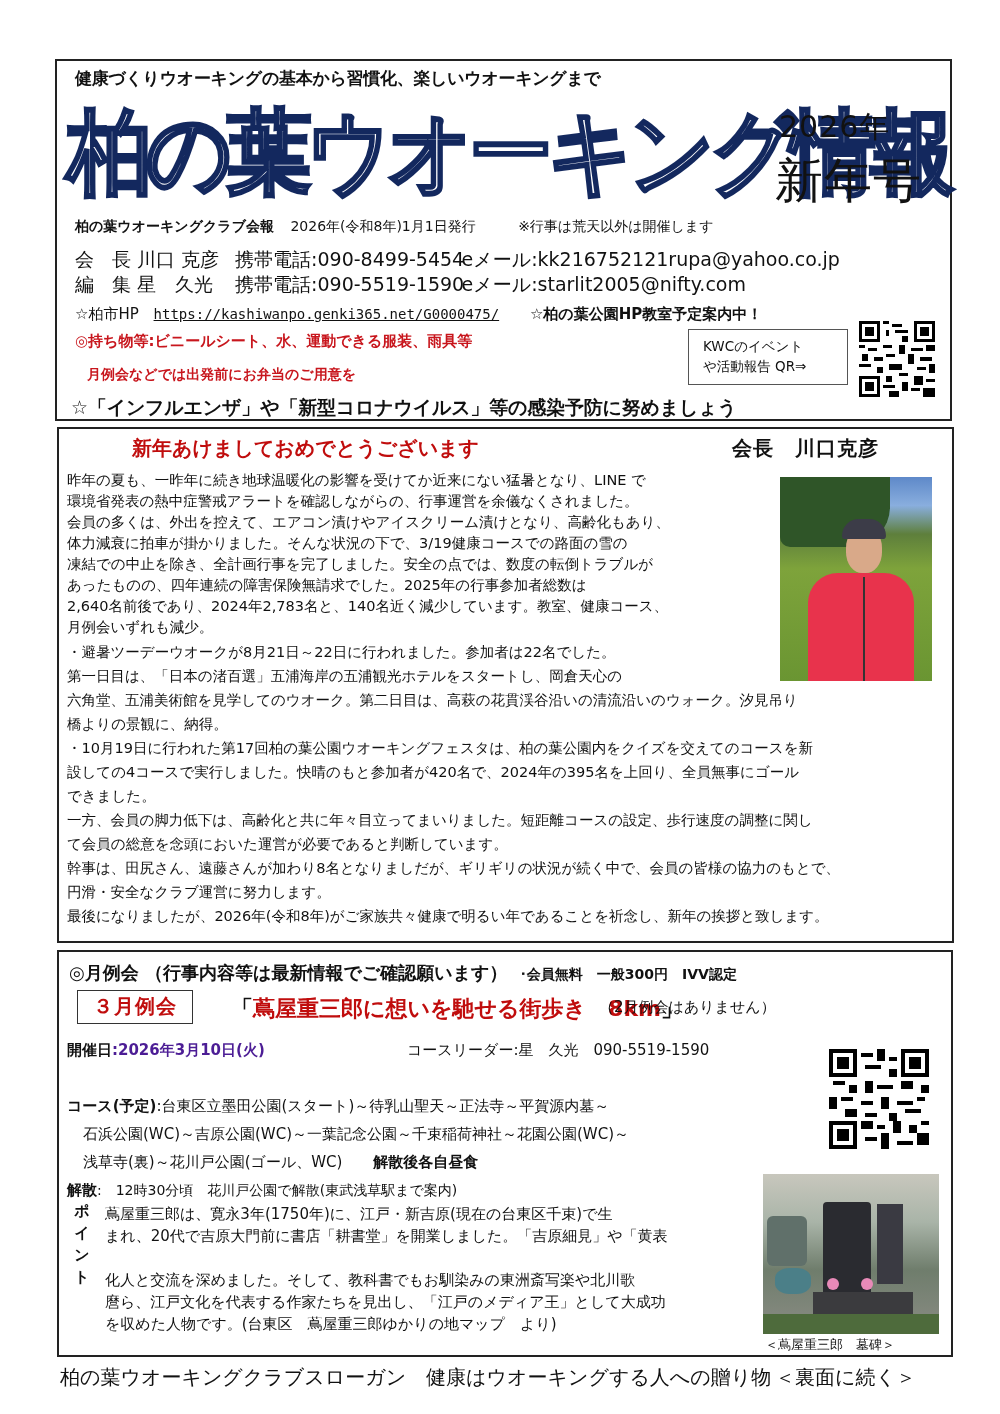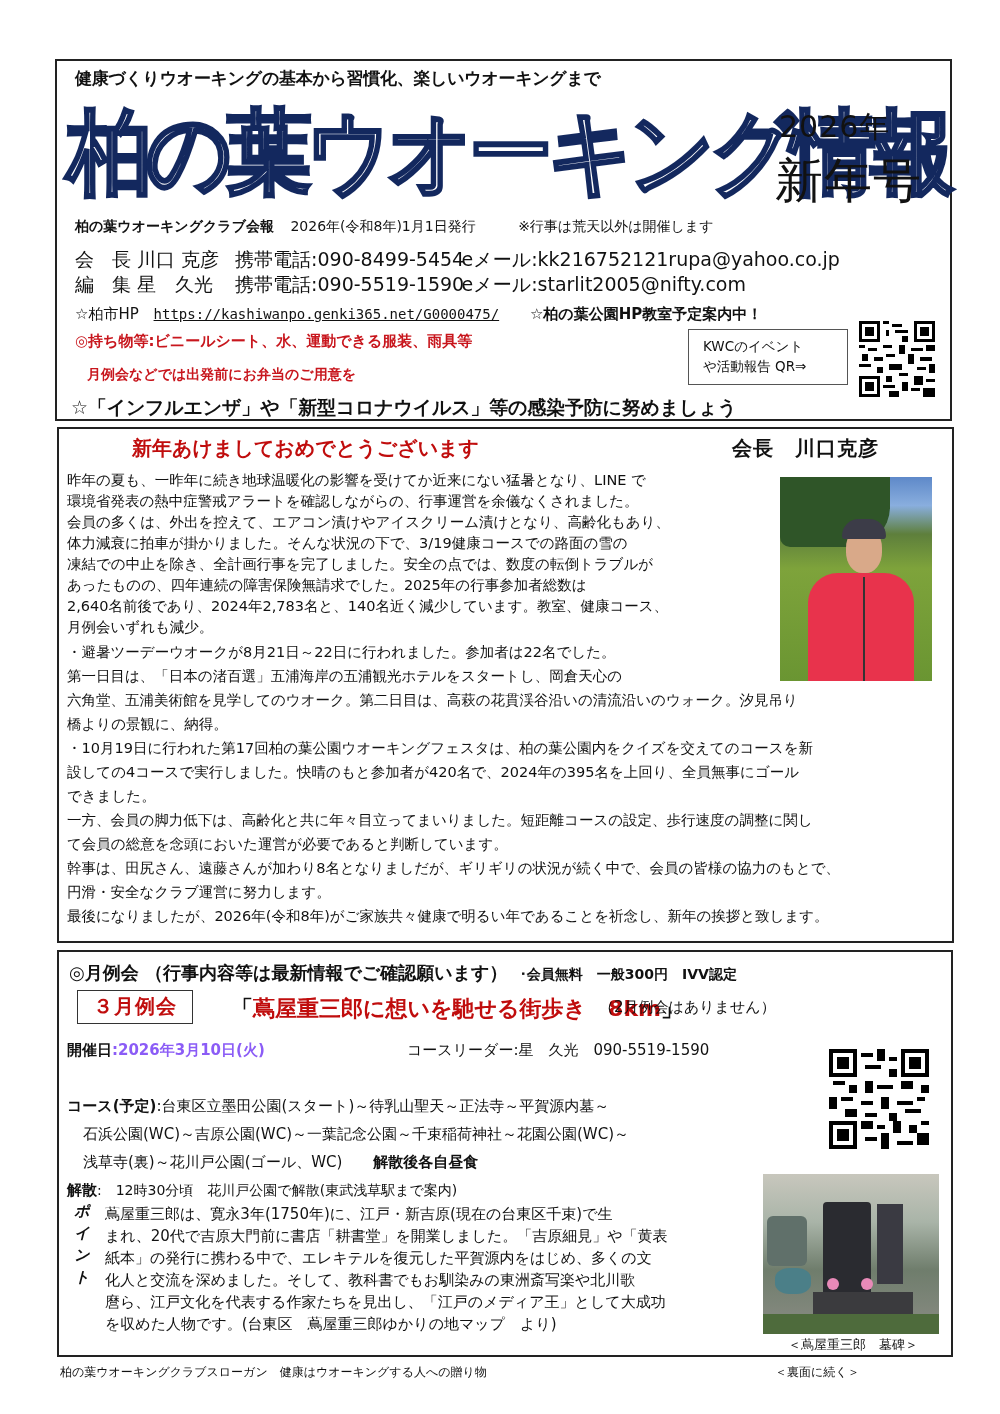--- a/index.html
+++ b/index.html
@@ -46,38 +46,38 @@
   #event { left: 57px; top: 950px; width: 896px; height: 407px; }
   .ev-head { left: 10px; top: 9px; font-size: 18px; font-weight: bold; }
   .ev-head .small { font-size: 14px; }
   .ev-badge { position: absolute; left: 18px; top: 38px; width: 116px; height: 34px; border: 1.5px solid #333;
               color: #c00d0d; font-size: 20px; font-weight: bold; text-align: center; line-height: 30px; letter-spacing: 1px; }
   .ev-title { left: 172px; top: 42px; font-size: 22px; font-weight: bold; color: #c00d0d; }
   .ev-title .blk { color: #111; }
   .ev-nofeb { left: 540px; top: 46px; font-size: 15px; }
   .ev-row { position: absolute; left: 8px; font-size: 15px; white-space: nowrap; }
   .ev-row b { font-weight: bold; }
-  .blue { color: #8b5cf6; font-weight: bold; }
+  .blue { color: #4c1d95; font-weight: bold; }
   .redb { color: #d21a1a; font-weight: bold; }
   .point-label { position: absolute; left: 14px; top: 248px; width: 18px; font-size: 15px; font-weight: bold; line-height: 22px; text-align: center; }
   .point { position: absolute; left: 46px; top: 229px; font-size: 15px; line-height: 22px; white-space: nowrap; }
   .grave { position: absolute; left: 704px; top: 222px; width: 176px; height: 160px; overflow: hidden;
            background: linear-gradient(180deg, #c8c7bd 0%, #a9b4a8 30%, #6f7d6c 60%, #8a8c84 100%); }
   .grave .stone1 { position: absolute; left: 60px; top: 28px; width: 48px; height: 90px; background: #2a2b30; border-radius: 4px 4px 0 0; }
   .grave .stone2 { position: absolute; left: 114px; top: 30px; width: 26px; height: 80px; background: #3a3a42; }
   .grave .lantern { position: absolute; left: 4px; top: 42px; width: 40px; height: 50px; background: #60706a; border-radius: 6px; }
   .grave .base { position: absolute; left: 50px; top: 118px; width: 100px; height: 22px; background: #3b3b3e; }
   .grave .flower1 { position: absolute; left: 64px; top: 104px; width: 12px; height: 12px; background: #e88ab8; border-radius: 50%; }
   .grave .flower2 { position: absolute; left: 98px; top: 104px; width: 12px; height: 12px; background: #e88ab8; border-radius: 50%; }
   .grave .pot { position: absolute; left: 12px; top: 94px; width: 36px; height: 26px; background: #4b7f88; border-radius: 40%; }
   .grave .green { position: absolute; left: 0; top: 140px; width: 176px; height: 20px; background: #4e6b3c; }
-  .grave-cap { position: absolute; left: 706px; top: 384px; width: 176px; text-align: center; font-size: 13px; white-space: nowrap; }
+  .grave-cap { position: absolute; left: 706px; top: 384px; width: 176px; font-size: 13px; white-space: nowrap; }
 
   
-  .footer { top: 1364px; font-size: 12px; }
+  .footer { top: 1364px; font-size: 20px; }
 </style>
 </head>
 <body>
 
 <div class="box" id="hdr">
   <div class="abs tagline">健康づくりウオーキングの基本から習慣化、楽しいウオーキングまで</div>
   <div class="abs mast">柏の葉ウオーキング情報</div>
   <div class="abs year">2026年</div>
   <div class="abs issue">新年号</div>
 
@@ -221,24 +221,23 @@
   <div class="ev-row" style="top:173px; left:24px;">石浜公園(WC)～吉原公園(WC)～一葉記念公園～千束稲荷神社～花園公園(WC)～</div>
   <div class="ev-row" style="top:201px; left:24px;">
     <span>浅草寺(裏)～花川戸公園(ゴール、WC)</span>
     <b style="margin-left:26px">解散後各自昼食</b>
   </div>
 
   <div class="ev-row" style="top:229px">
     <b>解散</b><span style="font-size:14px">:　12時30分頃　花川戸公園で解散(東武浅草駅まで案内)</span>
   </div>
 
-  <div class="point-label" style="white-space:normal;font-style:italic;">ポイント</div>
+  <div class="point-label" style="white-space:normal;">ポイント</div>
   <div class="point" style="top:251px">    蔦屋重三郎は、寛永3年(1750年)に、江戸・新吉原(現在の台東区千束)で生</div>
   <div class="point" style="top:273px">まれ、20代で吉原大門前に書店「耕書堂」を開業しました。「吉原細見」や「黄表</div>
-  <div class="point" style="top:295px">紙本」の発行に携わる中で、エレキテルを復元した平賀源内をはじめ、多くの文</div>
   <div class="point" style="top:317px">化人と交流を深めました。そして、教科書でもお馴染みの東洲斎写楽や北川歌</div>
   <div class="point" style="top:339px">麿ら、江戸文化を代表する作家たちを見出し、「江戸のメディア王」として大成功</div>
   <div class="point" style="top:361px">を収めた人物です。(台東区　蔦屋重三郎ゆかりの地マップ　より)</div>
 
   <div class="qr" style="left:770px; top:97px; width:100px; height:100px;">
     <svg viewBox="0 0 25 25" shape-rendering="crispEdges">
       <rect width="25" height="25" fill="#fff"></rect>
       <g fill="#000">
         <rect x="0" y="0" width="7" height="7"></rect>
           <rect x="1" y="1" width="5" height="5" fill="#fff"></rect>

